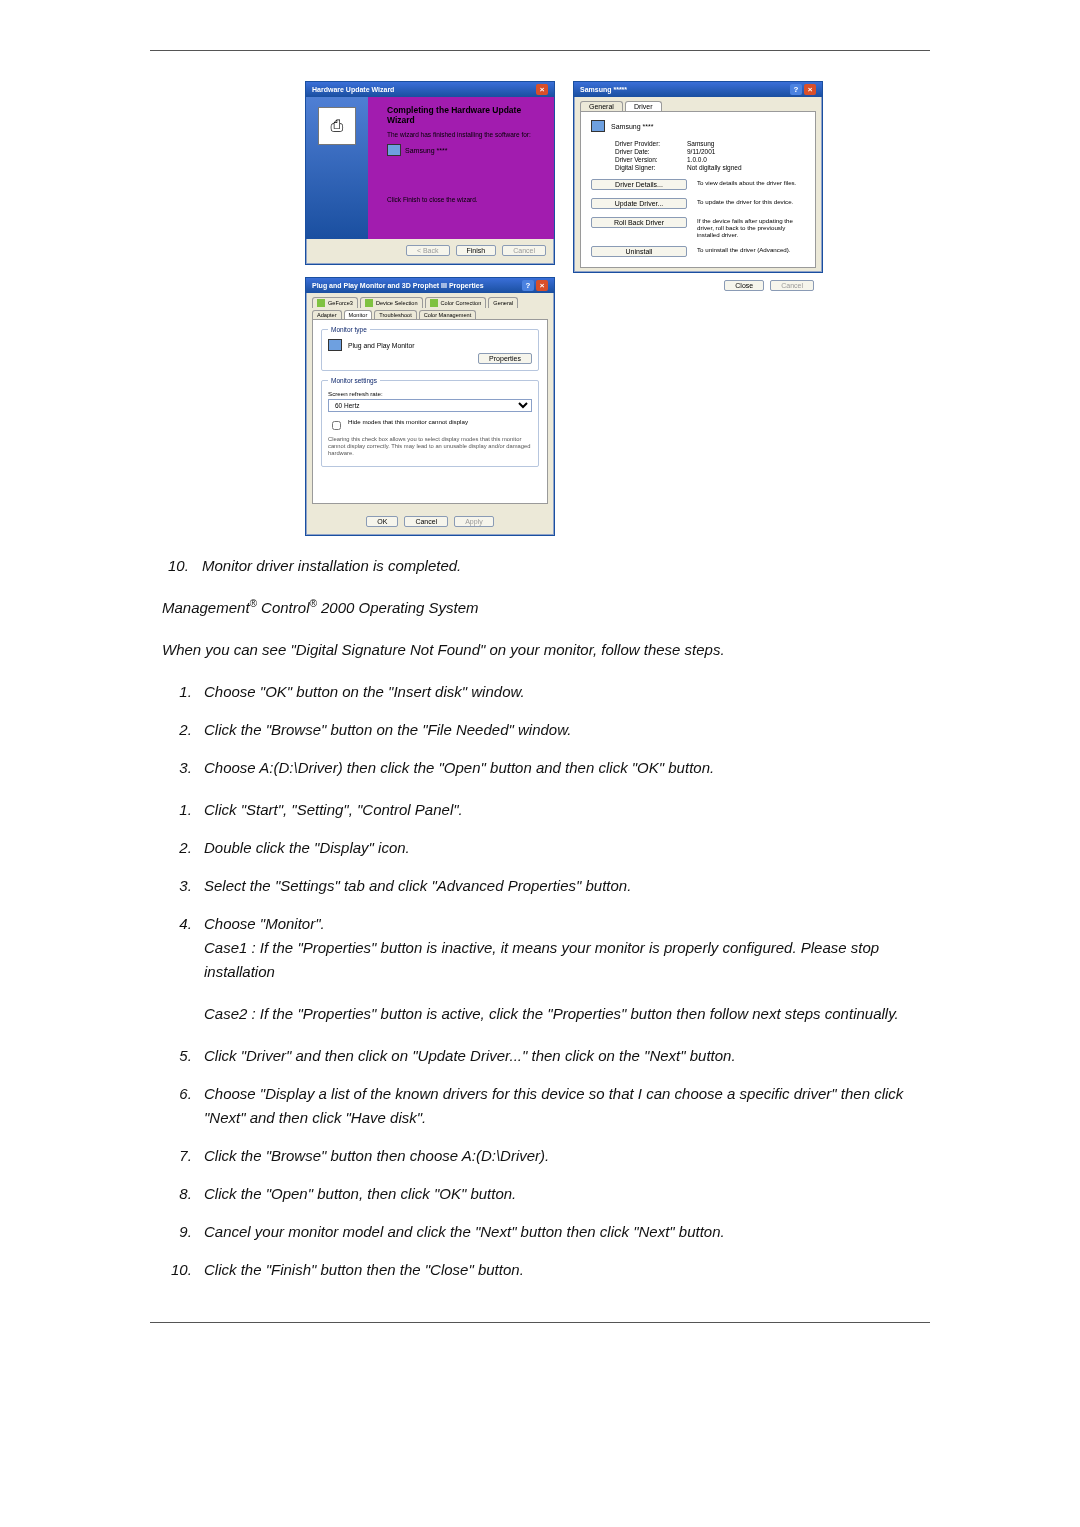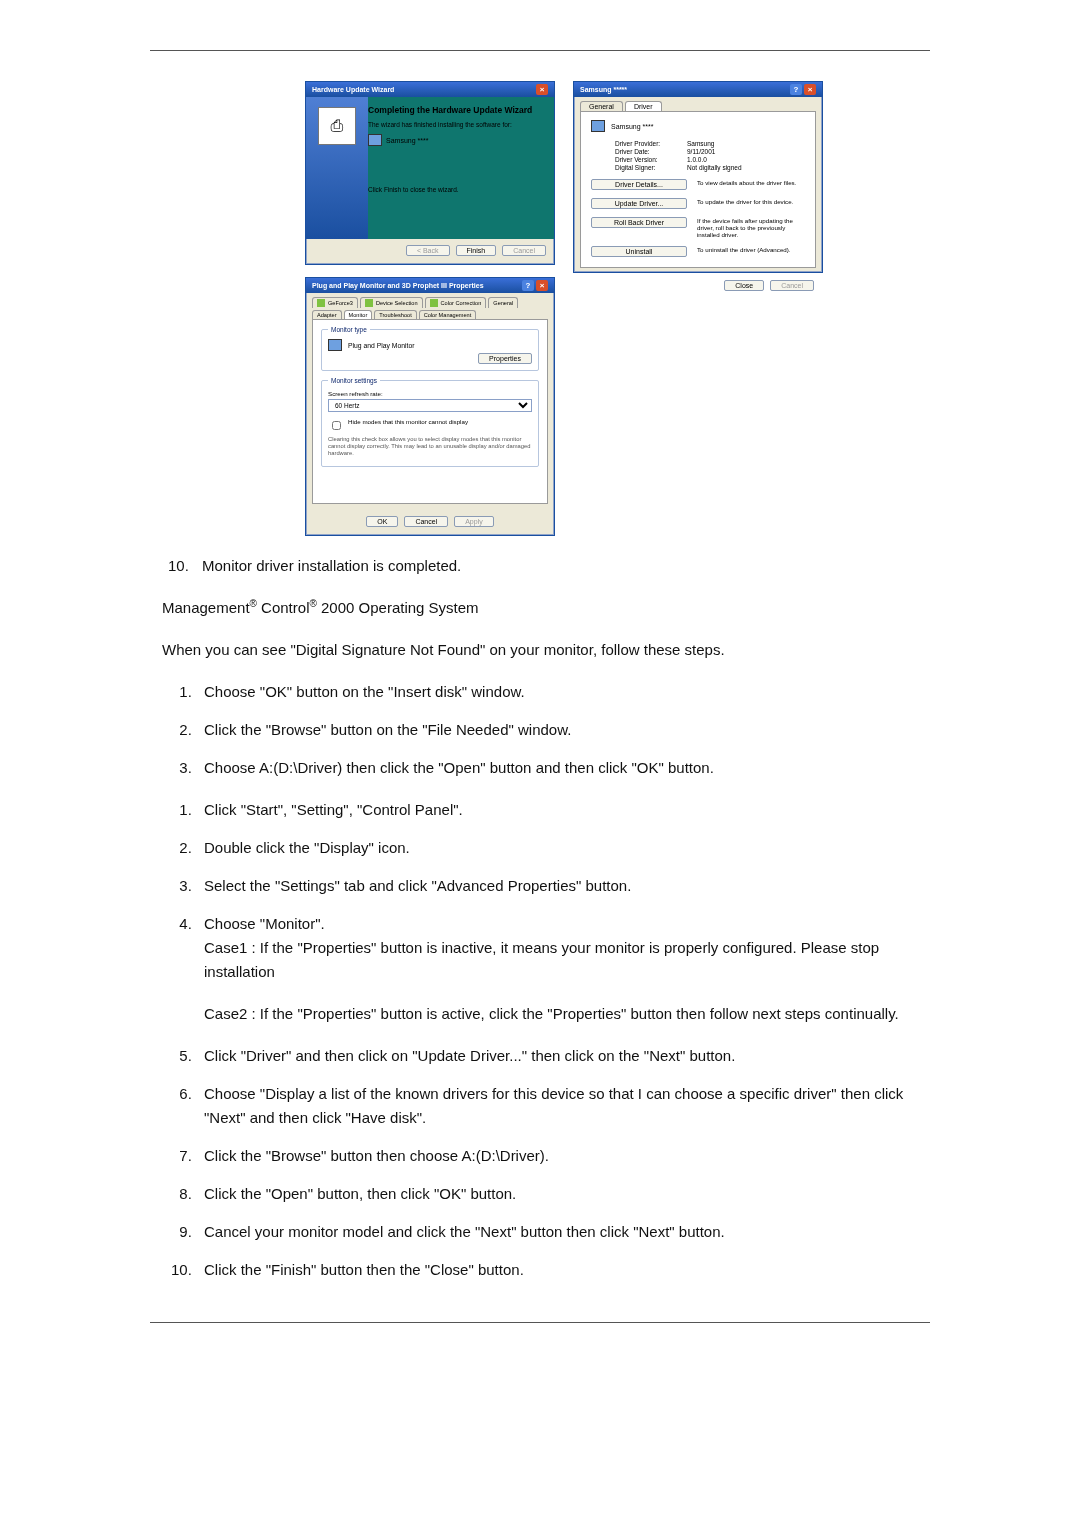--- a/index.html
+++ b/index.html
@@ -94,21 +94,21 @@
     justify-content: center;
     padding-top: 10px;
   }
   .wizicon {
     width: 36px; height: 36px;
     background: #fff;
     border: 1px solid #777;
     display: flex; align-items: center; justify-content: center;
     font-size: 16px;
   }
-  .wizmain { flex: 1; background: #0f766e; padding: 8px 0; }
+  .wizmain { flex: 1; background: #a21caf; padding: 8px 19px; }
   .wizmain h4 { margin: 0 0 6px 0; font-size: 8.5px; font-weight: bold; }
   .wizmain .line { font-size: 6.5px; margin-bottom: 6px; }
   .wizmain .devrow { display: flex; align-items: center; gap: 4px; font-size: 7px; margin-bottom: 40px; }
   .moni { width: 12px; height: 10px; background: #6ea0e0; border: 1px solid #333; display: inline-block; }
   .wizmain .finish-note { font-size: 6.5px; margin-top: auto; }
   
   .drv .tabs { display: flex; gap: 2px; padding: 4px 6px 0 6px; }
   .tab {
     background: #ece9d8; border: 1px solid #9a9a9a; border-bottom: none;
     border-radius: 3px 3px 0 0; padding: 1px 8px; font-size: 7px;
@@ -147,21 +147,21 @@
   .mprop select {
     width:100%; font-size:6.5px; background:#fff; border:1px solid #8aa0c8;
     padding:1px 2px;
   }
   .mprop .chk { display:flex; gap:4px; font-size:6.2px; margin-top:6px; }
   .mprop .chk input { width:9px; height:9px; }
   .mprop .hint { font-size:5.8px; color:#555; margin-top:3px; line-height:1.25; }
   .mprop .btnrow { justify-content:center; }
 
   
-  .content { margin-left: 12px; line-height: 1.6; font-size: 15px; color:#111; }
+  .content { margin-left: 12px; line-height: 1.6; font-size: 15px; color:#111;font-style:italic; }
   .content p { margin: 0 0 18px 0; }
   ol.numlist { margin: 0 0 18px 0; padding-left: 34px; }
   ol.numlist > li { margin-bottom: 14px; padding-left: 8px; }
   ol.numlist > li::marker { font-size: 15px; }
   .subblock { margin: 10px 0 0 0; }
   sup { font-size: 10px; }
 </style>
 </head>
 <body>
 

